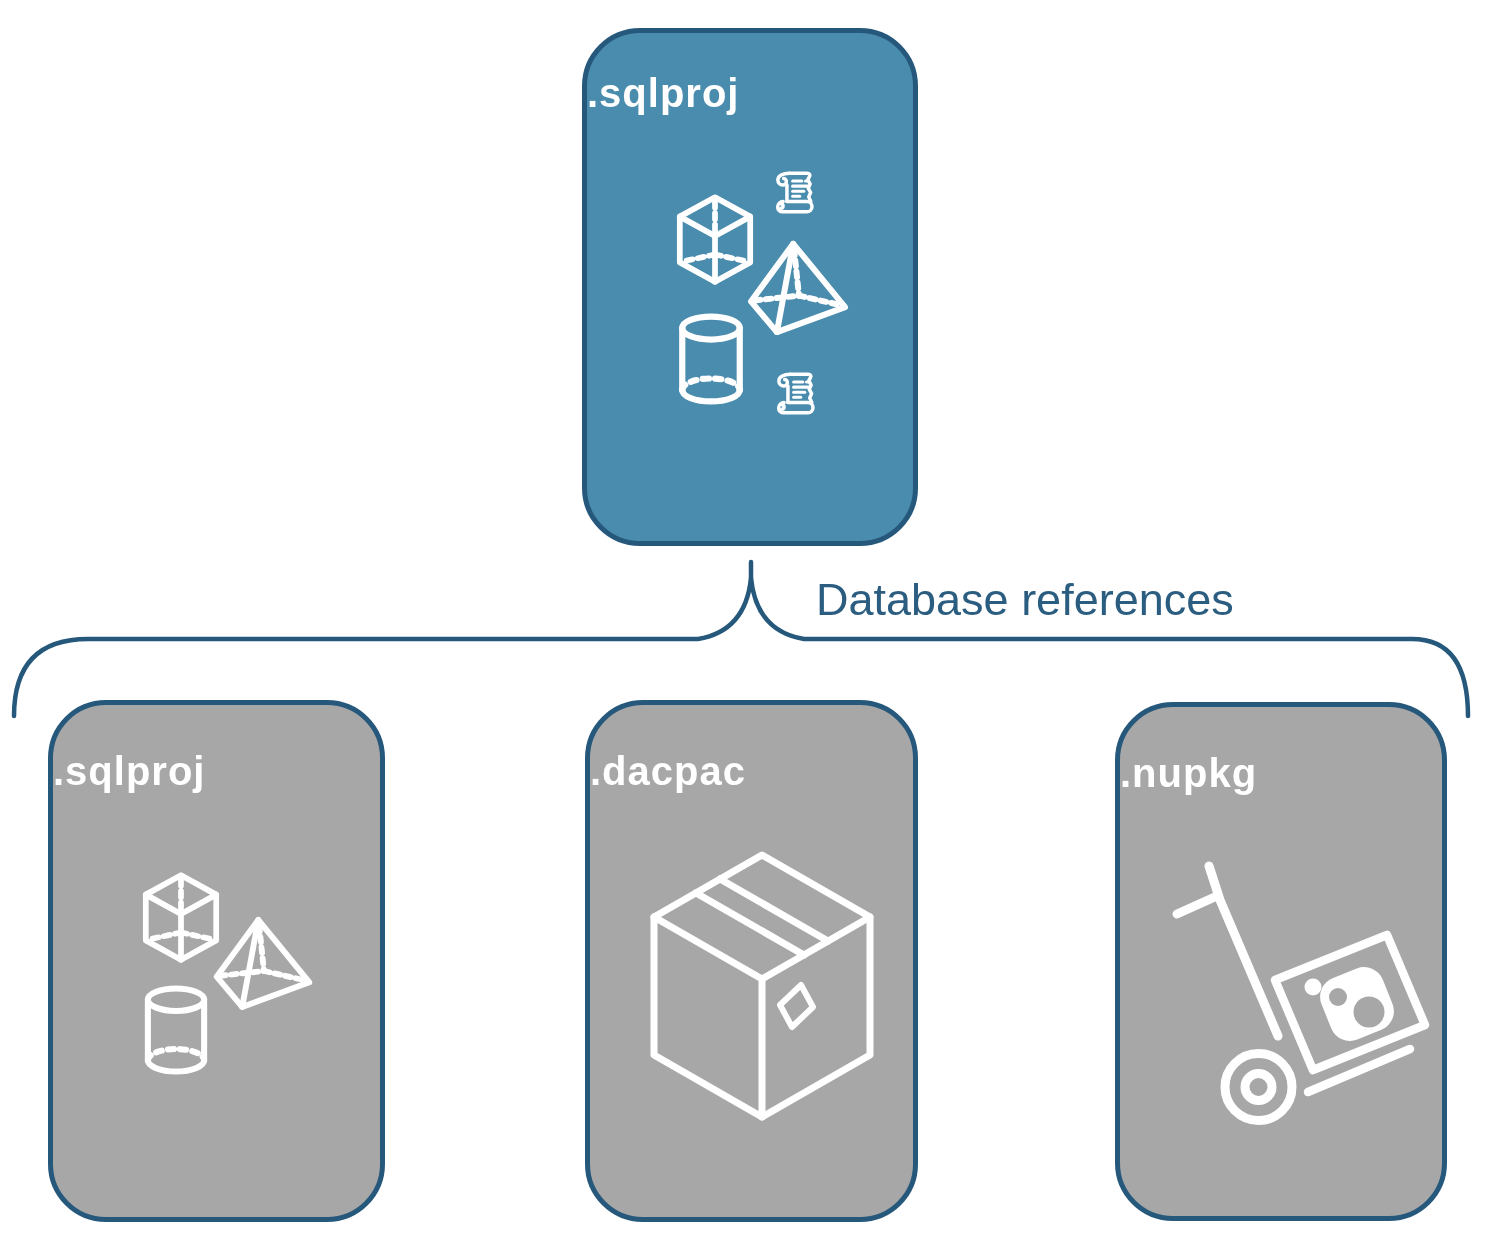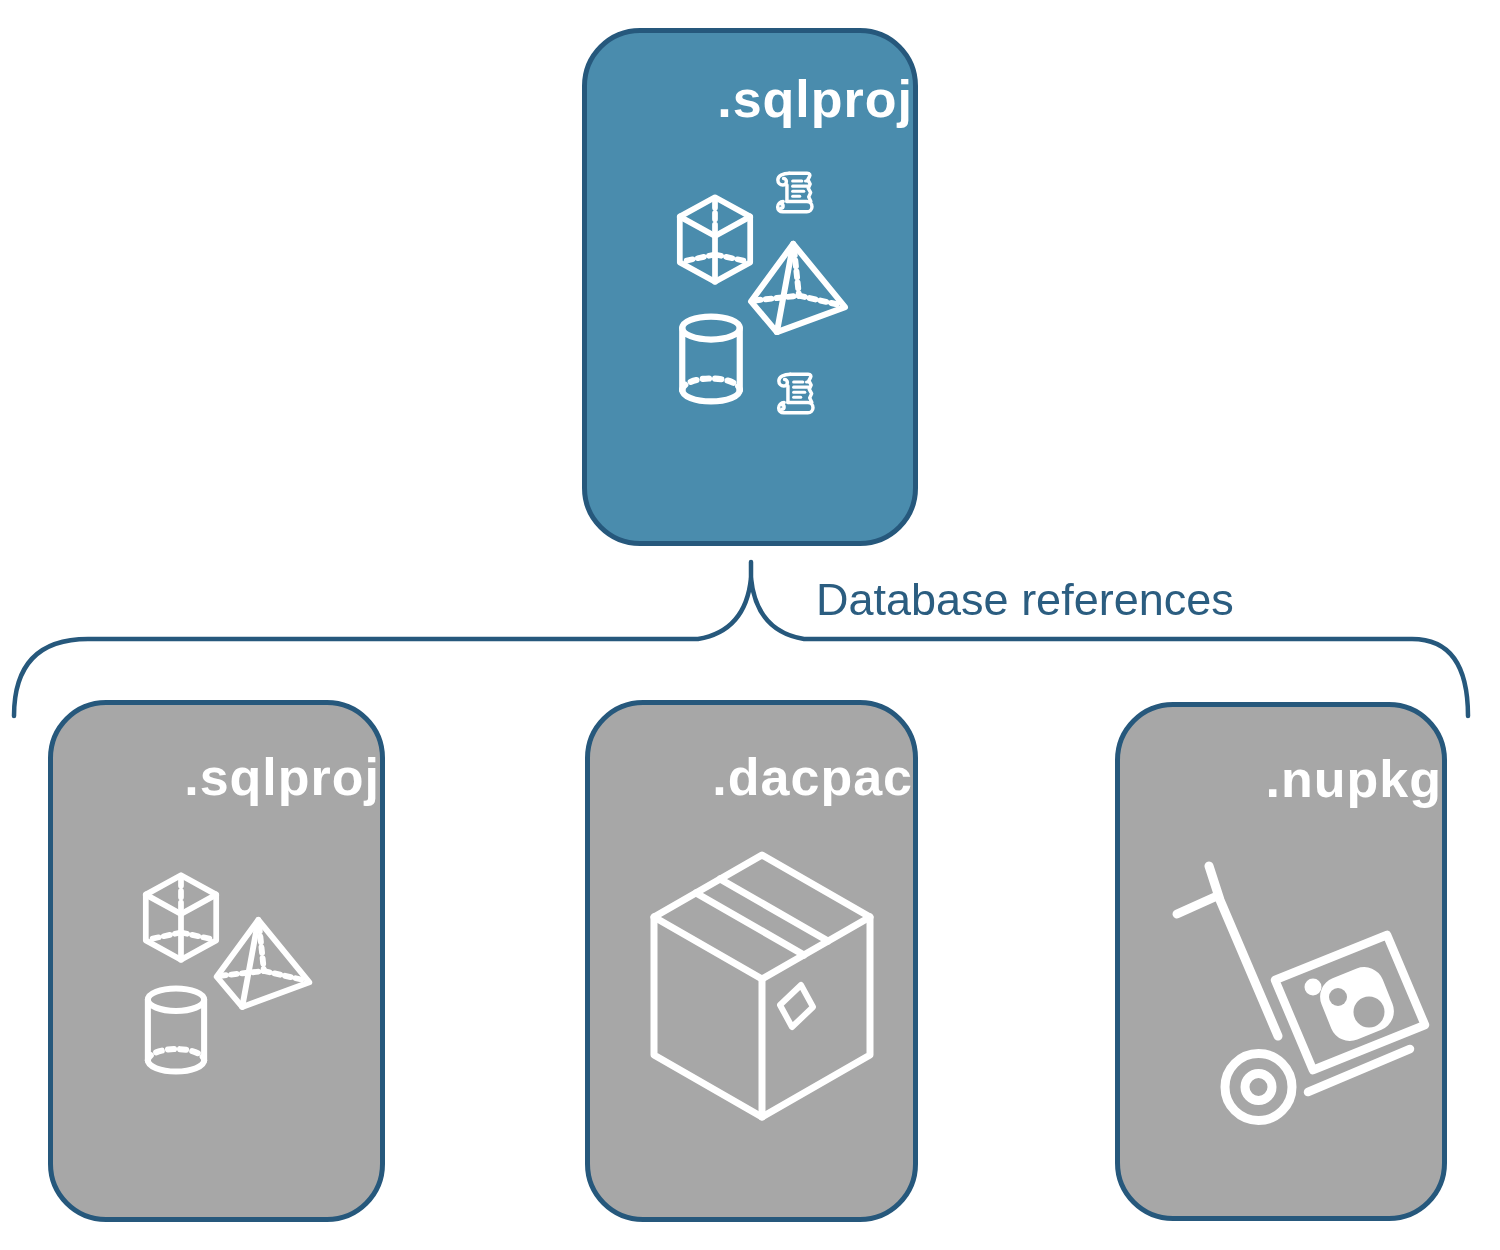--- a/index.html
+++ b/index.html
@@ -15,22 +15,22 @@
     position:relative;width:1500px;height:1250px;background:var(--background);
     font-family:"Liberation Sans",sans-serif;overflow:hidden;
   }
   .card{
     position:absolute;border:5px solid var(--line-navy);border-radius:58px;
     box-sizing:border-box;
   }
   .card.blue{background:var(--accent-blue);}
   .card.gray{background:var(--card-gray);}
   .card-title{
-    text-align:right;color:var(--icon-white);font-weight:700;
-    font-size:52px;letter-spacing:1px;line-height:1;
+    text-align:left;color:var(--icon-white);font-weight:700;
+    font-size:40px;letter-spacing:1px;line-height:1;
   }
   #root-card{left:582px;top:28px;width:336px;height:518px;}
   #root-card .card-title{padding-top:40px;}
   #ref-card-0{left:48px;top:700px;width:337px;height:522px;}
   #ref-card-1{left:585px;top:700px;width:333px;height:522px;}
   #ref-card-2{left:1115px;top:702px;width:332px;height:519px;}
   .card.gray .card-title{padding-top:46px;}
   .icon{position:absolute;color:var(--icon-white);display:block;}
   #connector-svg{position:absolute;left:0;top:0;pointer-events:none;}
   #connector-svg path{stroke:var(--line-navy);stroke-width:4.5;fill:none;stroke-linecap:round;}

